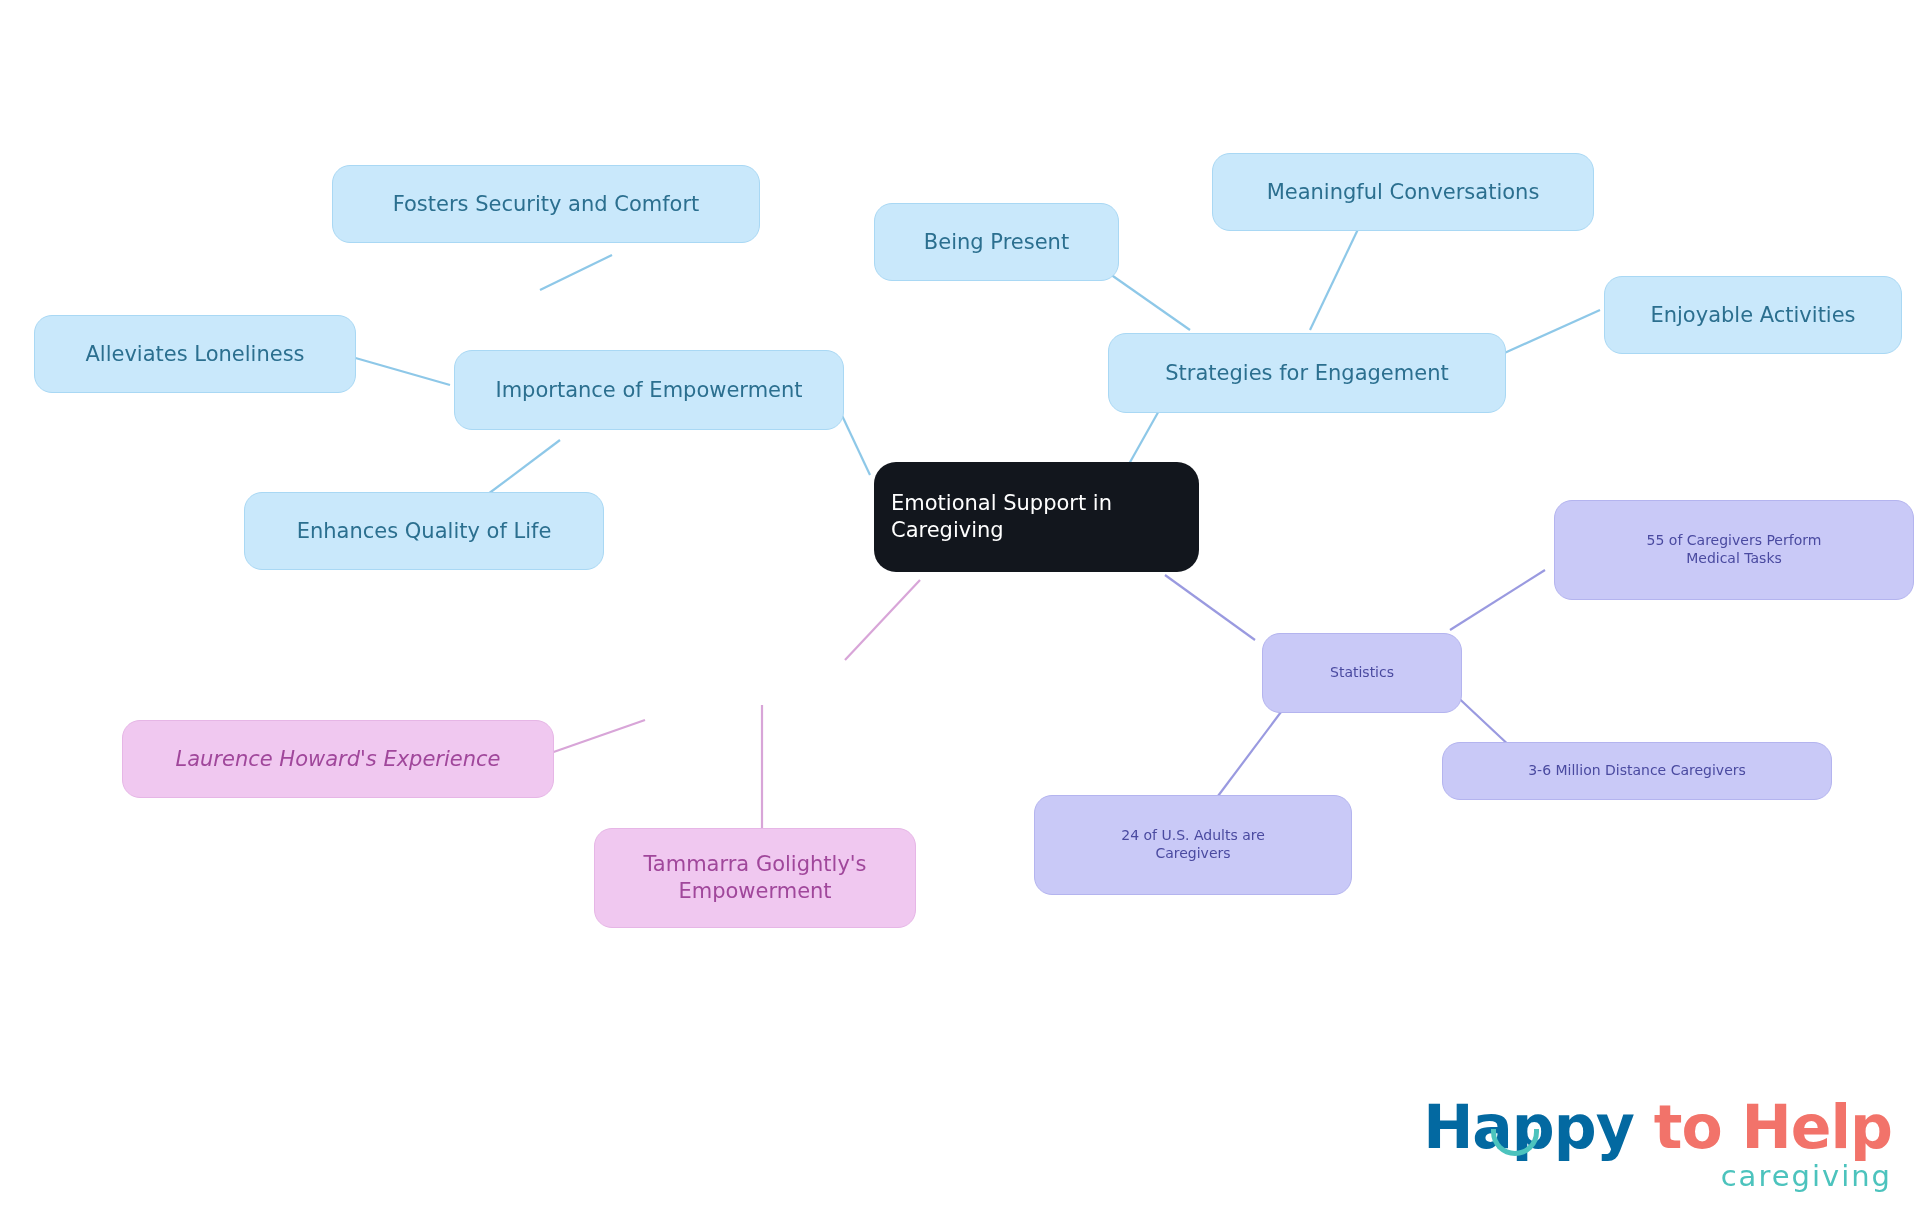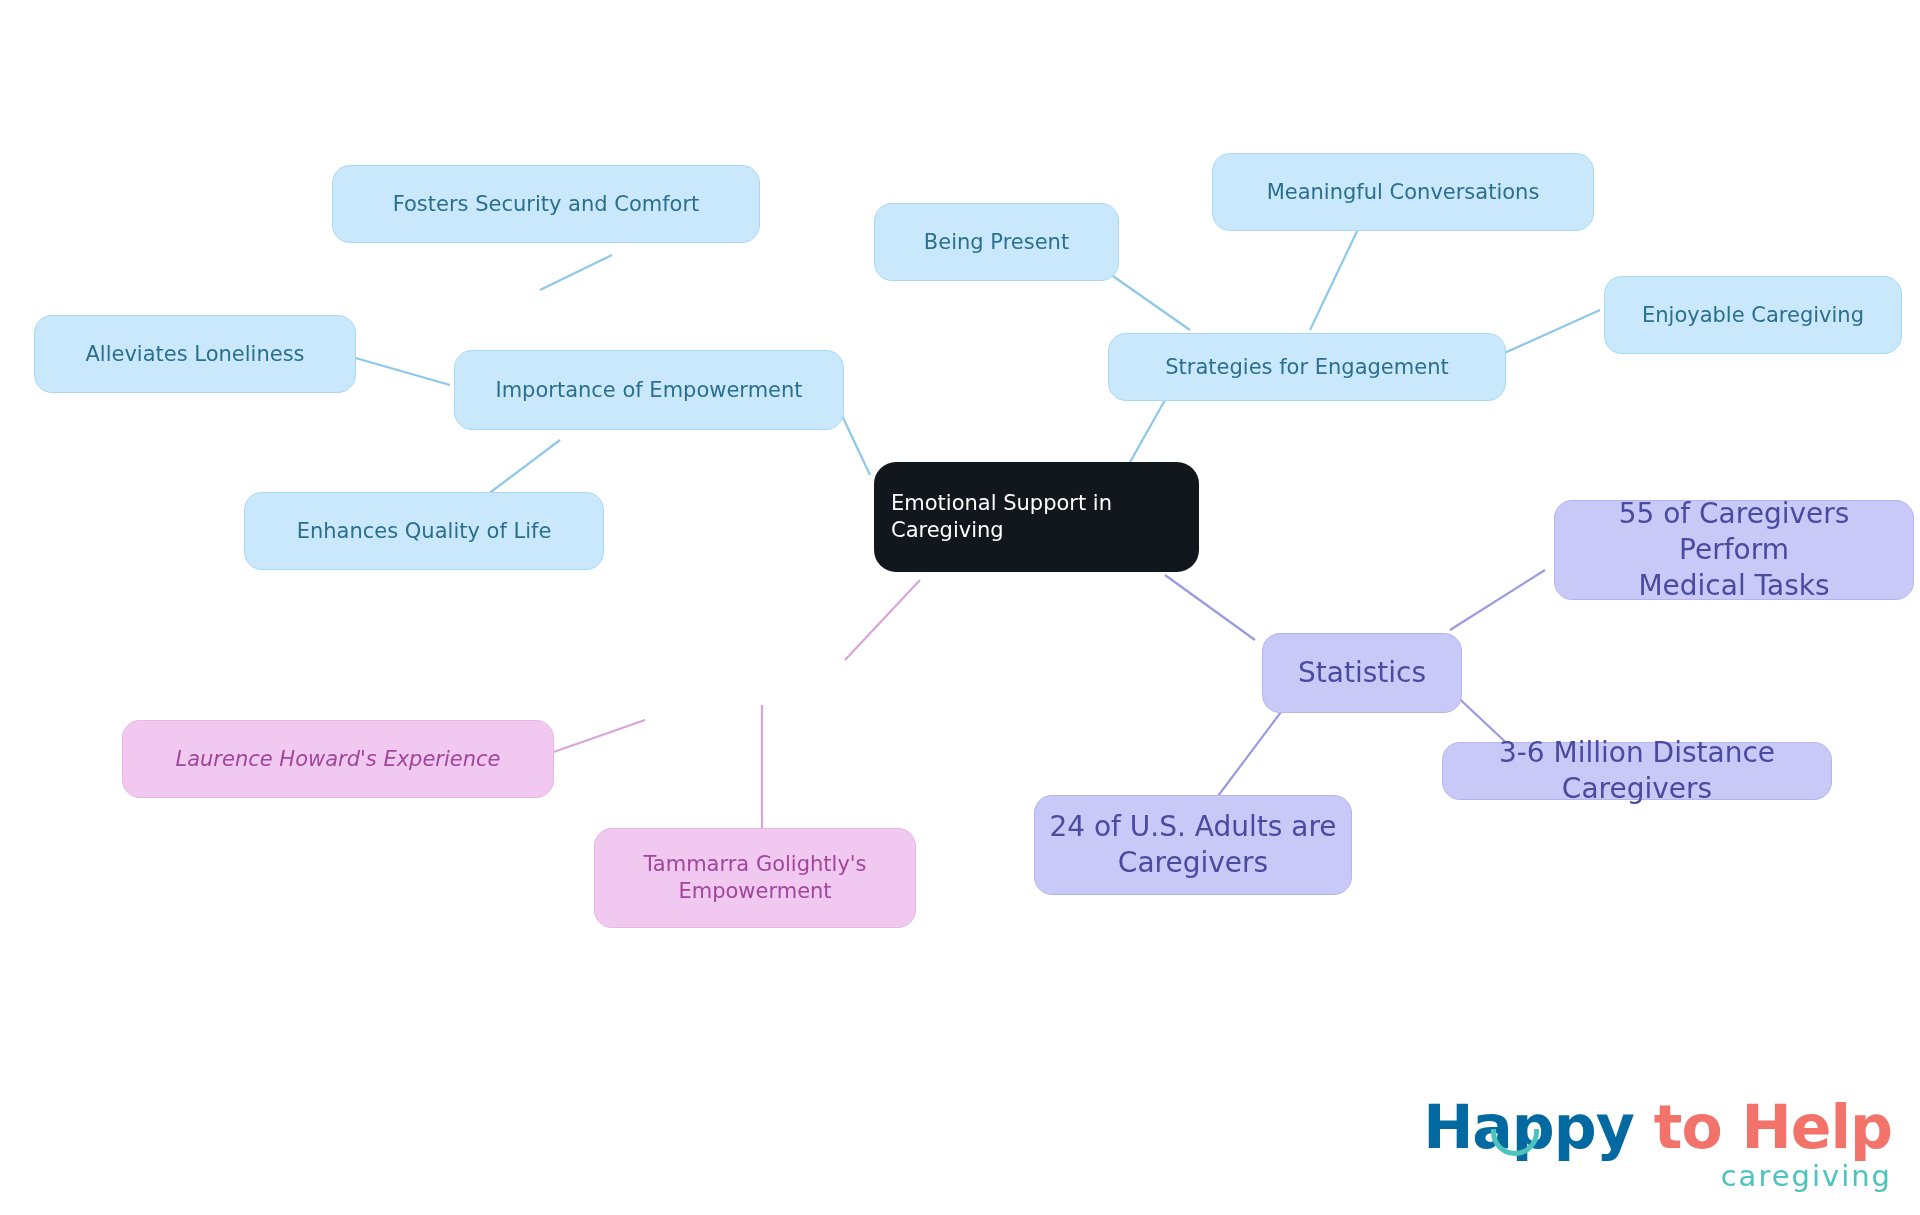--- a/index.html
+++ b/index.html
@@ -52,21 +52,21 @@
   .node.blue {
     background: #c9e8fb;
     border: 1.5px solid #a9d8f4;
     color: #2b6f8f;
     font-size: 21px;
   }
   .node.purple {
     background: #c9c9f7;
     border: 1.5px solid #b4b4ef;
     color: #4a4aa0;
-    font-size: 28px;
+    font-size: 14px;
   }
   .node.pink {
     background: #f0c8f0;
     border: 1.5px solid #e6b6e6;
     color: #a0479b;
     font-size: 21px;
   }
   .logo {
     position: absolute;
     right: 28px;
@@ -139,31 +139,31 @@
   <div class="node blue" style="left:320px; top:165px; width:428px; height:78px;">
     <span>Fosters Security and Comfort</span>
   </div>
   <div class="node blue" style="left:22px; top:315px; width:322px; height:78px;">
     <span>Alleviates Loneliness</span>
   </div>
   <div class="node blue" style="left:232px; top:492px; width:360px; height:78px;">
     <span>Enhances Quality of Life</span>
   </div>
 
-  <div class="node blue" style="left:1096px; top:333px; width:398px; height:68px;justify-content:center;">
+  <div class="node blue" style="left:1096px; top:333px; width:398px; height:80px;justify-content:center;">
     <span>Strategies for Engagement</span>
   </div>
   <div class="node blue" style="left:862px; top:203px; width:245px; height:78px;">
     <span>Being Present</span>
   </div>
   <div class="node blue" style="left:1200px; top:153px; width:382px; height:78px;">
     <span>Meaningful Conversations</span>
   </div>
   <div class="node blue" style="left:1592px; top:276px; width:298px; height:78px;">
-    <span>Enjoyable Caregiving</span>
+    <span>Enjoyable Activities</span>
   </div>
 
   <div class="node purple" style="left:1250px; top:633px; width:200px; height:80px;">
     <span>Statistics</span>
   </div>
   <div class="node purple" style="left:1542px; top:500px; width:360px; height:100px;">
     <span>55 of Caregivers Perform
 Medical Tasks</span>
   </div>
   <div class="node purple" style="left:1430px; top:742px; width:390px; height:58px;">

